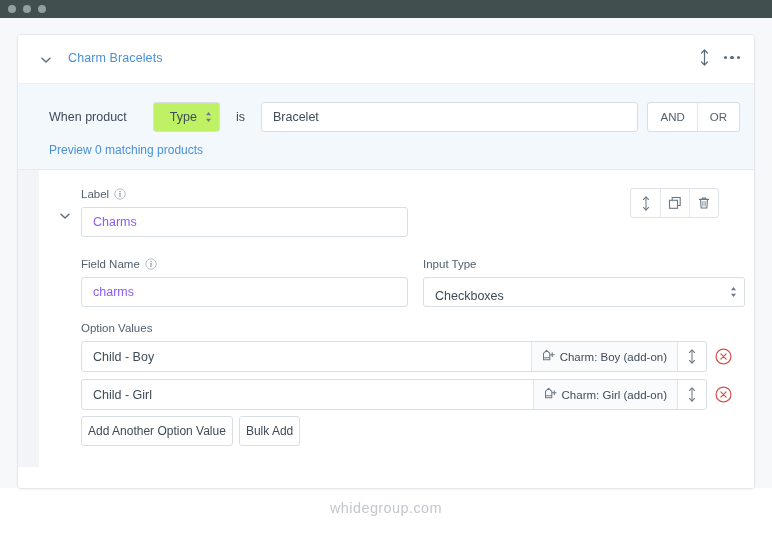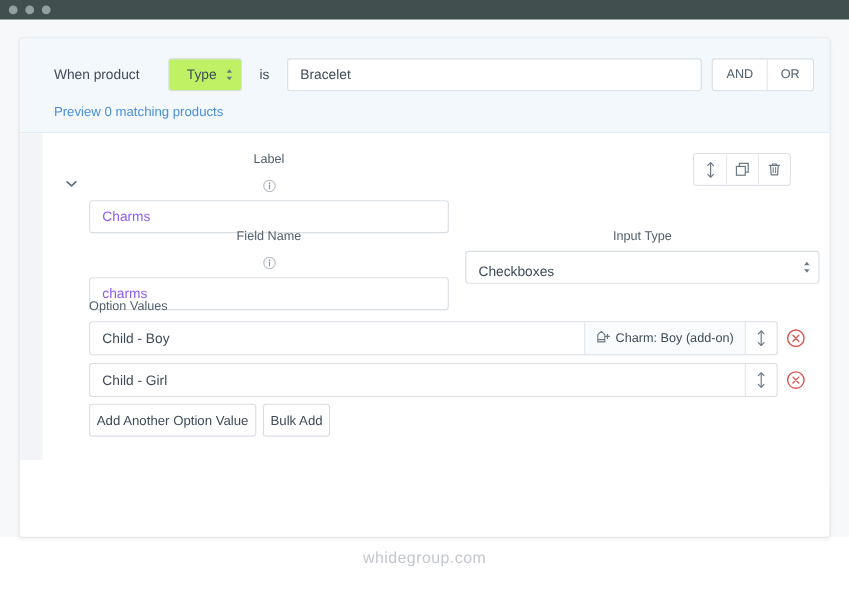--- a/index.html
+++ b/index.html
@@ -106,21 +106,21 @@
   .inner-wrap{ position:relative; background:#fff; height:319px; }
   .inner-gutter{
     position:absolute; left:0; top:0; width:21px; height:297px; background:#f2f4f7;
   }
   .inner-card{
     position:absolute; left:21px; top:0; right:0; bottom:0; background:#fff;
   }
   .sec-chev{ position:absolute; left:19px; top:39px; }
 
   .fld-label{
-    font-size:11.5px; color:#53606d; display:flex; align-items:center; gap:12px;flex-direction:column;
+    font-size:11.5px; color:#53606d; display:flex; align-items:center; gap:5px;
   }
   .info-i{
     width:12px; height:12px; display:inline-block;
   }
   .txtin{
     background:#fff; border:1px solid #d9dee3; border-radius:3px;
     height:30px; display:flex; align-items:center; padding:0 11px;
     font-size:12.5px; color:#8b5cf6;
   }
 
@@ -194,20 +194,43 @@
     <span class="tl-dot"></span>
     <span class="tl-dot"></span>
   </div>
 </div>
 
 <div class="canvas">
   <div class="page-bg"></div>
 
   <div class="outer-card">
 
+    <div class="card-header">
+      <span class="chev hdr-chev">
+        <svg width="14" height="14" viewBox="0 0 14 14">
+          <path d="M3 5.3 L7 9 L11 5.3" fill="none" stroke="#5b6b7a" stroke-width="1.4" stroke-linecap="round" stroke-linejoin="round"></path>
+        </svg>
+      </span>
+      <span class="hdr-title">Charm Bracelets</span>
+
+      <div class="hdr-actions">
+        <span class="icon-btn">
+          <svg width="11" height="17" viewBox="0 0 11 17">
+            <path d="M5.5 1.5 L5.5 15.5" stroke="#5b6b7a" stroke-width="1.2" stroke-linecap="round"></path>
+            <path d="M2.6 4 L5.5 1 L8.4 4" fill="none" stroke="#5b6b7a" stroke-width="1.2" stroke-linecap="round" stroke-linejoin="round"></path>
+            <path d="M2.6 13 L5.5 16 L8.4 13" fill="none" stroke="#5b6b7a" stroke-width="1.2" stroke-linecap="round" stroke-linejoin="round"></path>
+          </svg>
+        </span>
+        <span class="icon-btn dots3">
+          <i></i>
+            <i></i>
+            <i></i>
+        </span>
+      </div>
+    </div>
 
     <div class="cond-strip">
       <div class="cond-row">
         <span class="cond-label">When product</span>
 
         <div class="mini-select">
           <span>Type</span>
           <span class="updown">
             <svg width="7" height="12" viewBox="0 0 7 12">
               <path d="M3.5 1 L6 4.2 L1 4.2 Z" fill="#6b7885"></path>
@@ -345,20 +368,30 @@
                 <path d="M6.2 6.2 L11.8 11.8 M11.8 6.2 L6.2 11.8" stroke="#d9534f" stroke-width="1.3" stroke-linecap="round"></path>
               </svg>
             </div>
           </div>
 
           <div class="ov-row">
             <div class="ov-main">
               <div class="ov-val">
                 <span>Child - Girl</span>
               </div>
+              <div class="ov-tag">
+                <span>
+                  <svg width="13" height="13" viewBox="0 0 14 14">
+                    <path d="M1.6 4.6 L5 1.4 L8.4 4.6 V11.6 H1.6 Z" fill="none" stroke="#6b7885" stroke-width="1.1" stroke-linejoin="round"></path>
+                    <path d="M1.6 9.4 H8.4" stroke="#6b7885" stroke-width="1.1"></path>
+                    <path d="M11 4.2 V8.2 M9 6.2 H13" stroke="#6b7885" stroke-width="1.2" stroke-linecap="round"></path>
+                  </svg>
+                </span>
+                <span>Charm: Girl (add-on)</span>
+              </div>
               <div class="ov-grip">
                 <svg width="10" height="15" viewBox="0 0 11 17">
                   <path d="M5.5 1.5 L5.5 15.5" stroke="#6b7885" stroke-width="1.2" stroke-linecap="round"></path>
                   <path d="M2.6 4 L5.5 1 L8.4 4" fill="none" stroke="#6b7885" stroke-width="1.2" stroke-linecap="round" stroke-linejoin="round"></path>
                   <path d="M2.6 13 L5.5 16 L8.4 13" fill="none" stroke="#6b7885" stroke-width="1.2" stroke-linecap="round" stroke-linejoin="round"></path>
                 </svg>
               </div>
             </div>
             <div class="ov-del">
               <svg width="17" height="17" viewBox="0 0 18 18">

